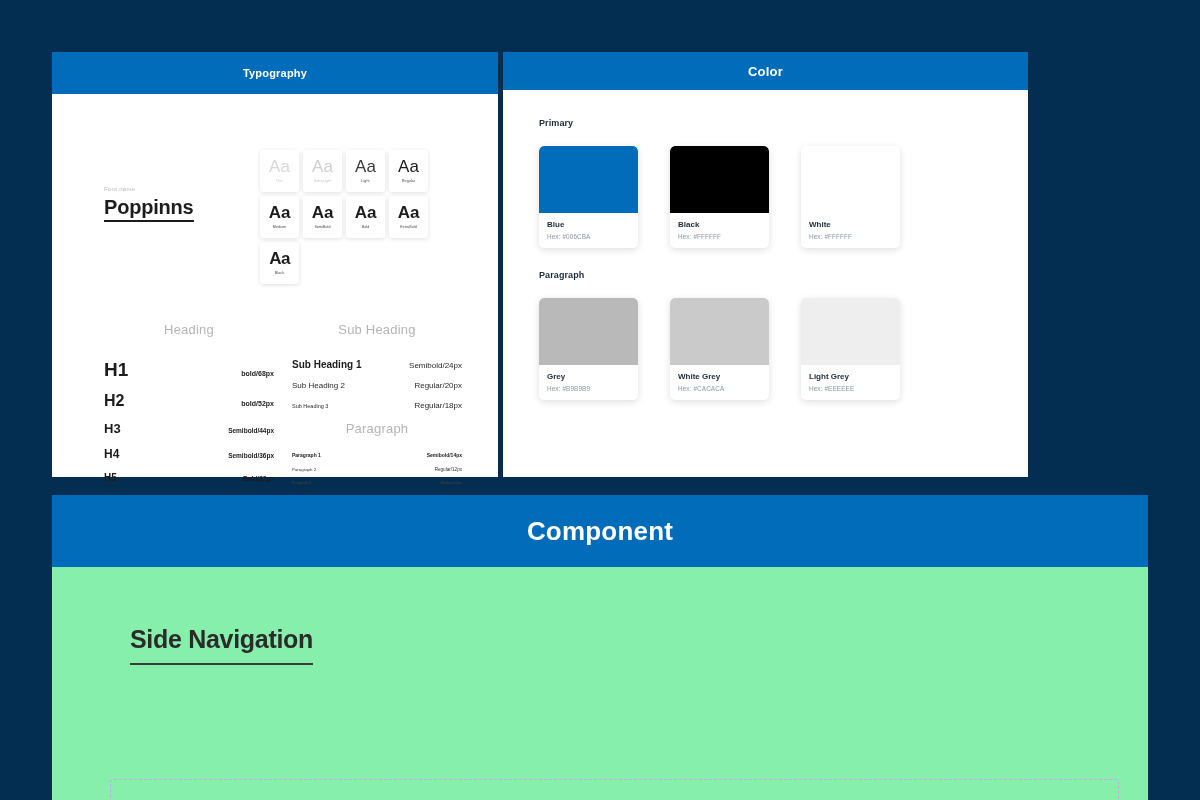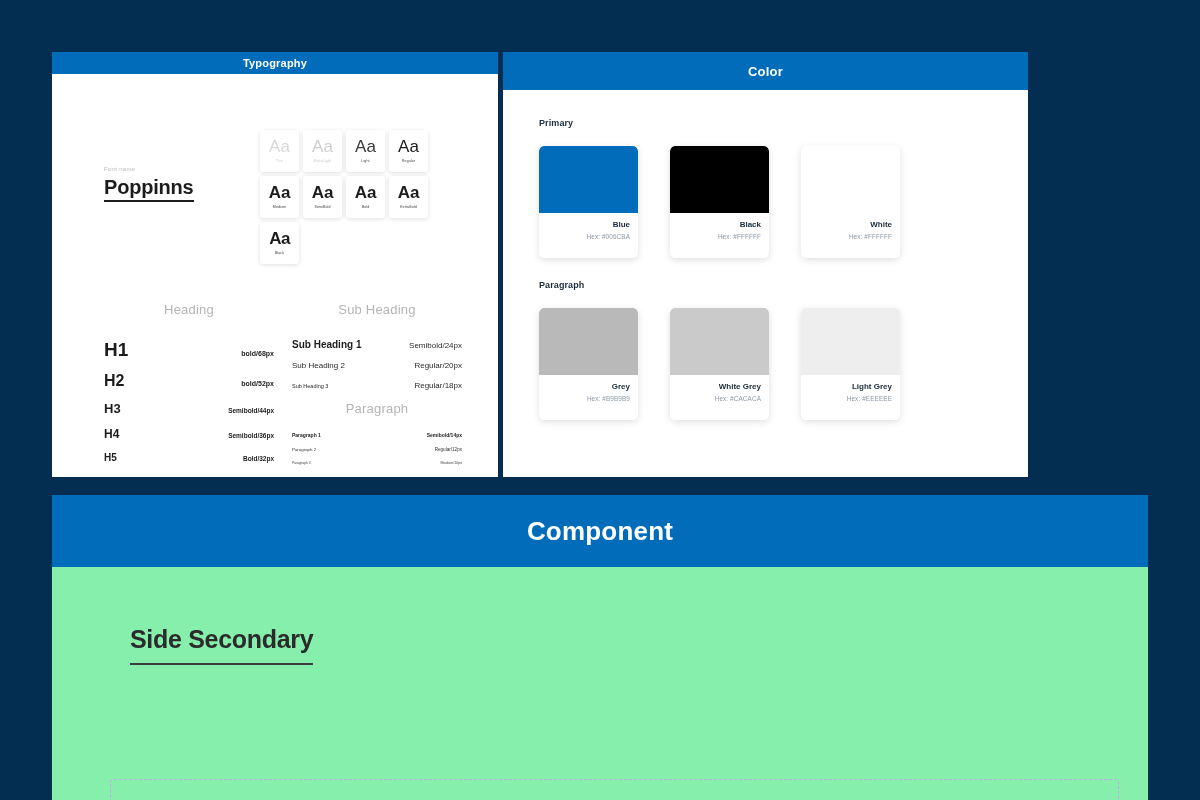--- a/index.html
+++ b/index.html
@@ -18,21 +18,21 @@
     background: #006cba;
     color: #ffffff;
     font-weight: bold;
     text-align: center;
     display: flex; align-items: center; justify-content: center;
     letter-spacing: .2px;
   }
 
   
   #typography-panel { left: 52px; top: 52px; width: 446px; height: 425px; }
-  #typography-panel .panel-header { height: 22px; font-size: 11px; }
+  #typography-panel .panel-header { height: 42px; font-size: 11px; }
   .typo-body { position: relative; height: 399px; }
 
   .font-name-block { position: absolute; left: 52px; top: 92px; width: 160px; }
   .font-name-label { font-size: 6px; color: #b9b9b9; letter-spacing: .3px; margin-bottom: 4px; }
   .font-name-value {
     font-size: 20px; font-weight: bold; color: #1c1c1c;
     border-bottom: 2px solid #1c1c1c; display: inline-block;
     padding-bottom: 1px; letter-spacing: -.2px;
   }
 
@@ -101,21 +101,21 @@
   .group-title { font-size: 9px; font-weight: bold; color: #1c2b3a; margin-bottom: 18px; letter-spacing: .1px; }
   .swatch-row { display: flex; gap: 32px; }
   .swatch-card {
     width: 99px;
     background: #fff;
     border-radius: 5px;
     box-shadow: 0 2px 7px rgba(0,0,0,.13);
     overflow: hidden;
   }
   .swatch-chip { height: 67px; width: 100%; border-radius: 5px 5px 0 0; }
-  .swatch-meta { padding: 7px 8px 18px 8px; text-align: right; }
+  .swatch-meta { padding: 7px 8px 8px 8px; }
   .swatch-name { font-size: 8px; font-weight: bold; color: #1c2b3a; margin-bottom: 4px; }
   .swatch-hex  { font-size: 6.4px; color: #8b97a4; letter-spacing: .1px; }
   .group-gap { height: 22px; }
 
   
   #component-panel { left: 52px; top: 495px; width: 1096px; height: 305px; background: #86efac; }
   #component-panel .panel-header { height: 72px; font-size: 26px; }
   .component-body { position: relative; padding: 58px 0 0 78px; }
   .section-title {
     font-size: 25px; font-weight: bold; color: #2b2b2b;
@@ -296,21 +296,21 @@
           </div>
         </div>
       </div>
 
     </div>
   </section>
 
   <section class="panel" id="component-panel">
     <div class="panel-header">Component</div>
     <div class="component-body">
-      <div class="section-title">Side Secondary</div>
+      <div class="section-title">Side Navigation</div>
 
       <div class="nav-dashed">
         <div class="nav-cards">
 
           
 
           
 
           
 

